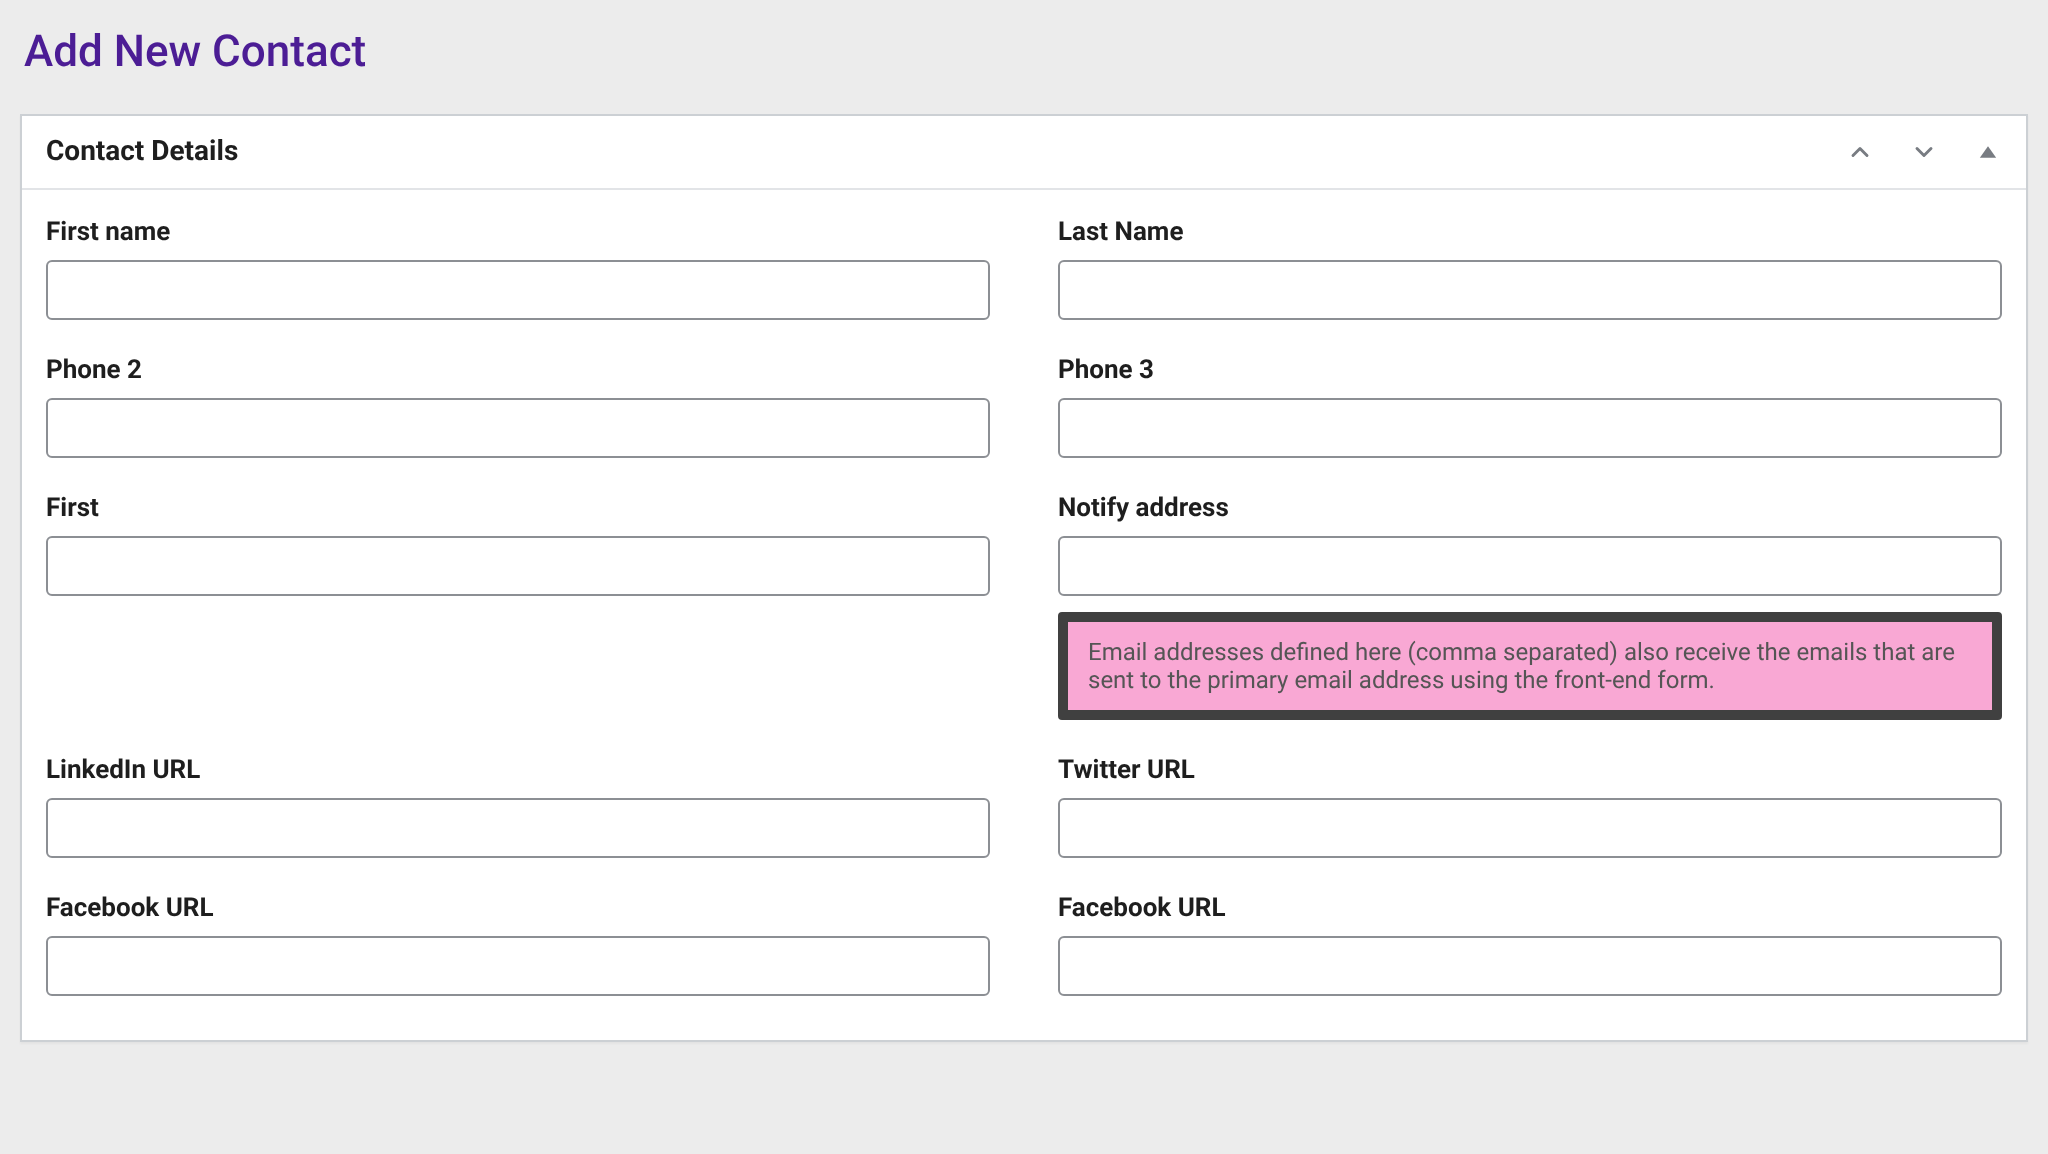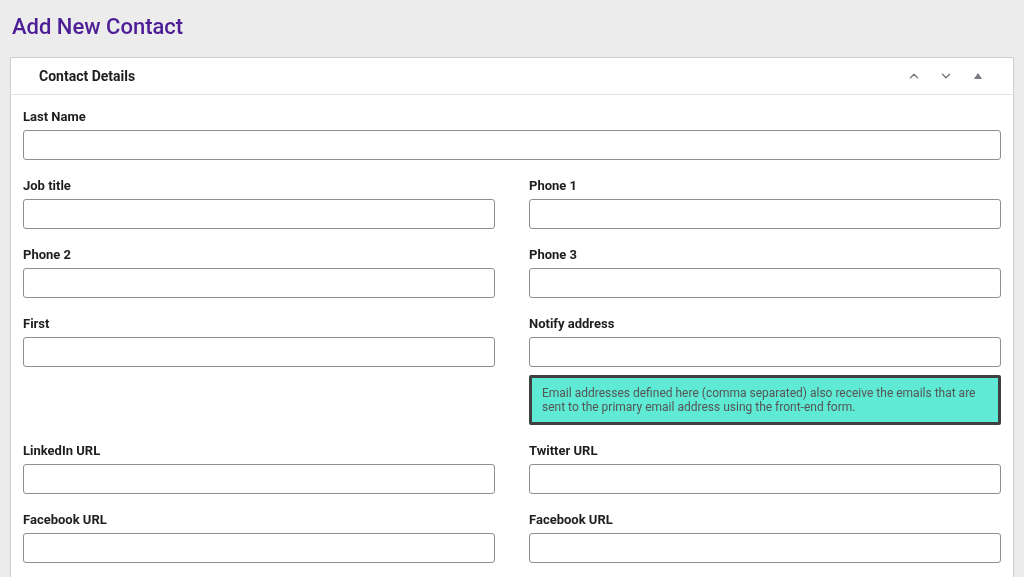--- a/index.html
+++ b/index.html
@@ -26,21 +26,21 @@
     .panel {
       background: #fff;
       border: 1px solid #ccd0d4;
       box-shadow: 0 1px 1px rgba(0,0,0,0.04);
     }
     .panel-header {
       display: flex;
       align-items: center;
       justify-content: space-between;
       border-bottom: 1px solid #e2e4e7;
-      padding: 10px 28px;
+      padding: 10px 12px;
     }
     .panel-title {
       font-weight: 700;
       font-size: 14px;
     }
     .panel-controls {
       display: flex;
       align-items: center;
       gap: 18px;
       color: #555;
@@ -81,22 +81,22 @@
       width: 100%;
       height: 30px;
       border: 1px solid #8c8f94;
       border-radius: 3px;
       padding: 4px 8px;
       font-size: 13px;
       background: #fff;
       outline: none;
     }
     .help-text {
-      background: #5eead4;
-      border: 3px solid #404040;
+      background: #f9a8d4;
+      border: 5px solid #404040;
       padding: 8px 10px;
       font-size: 12px;
       color: #555;
       margin-top: 8px;
       border-radius: 2px;
     }
     .row.extra-gap {
     }
   </style>
 </head>
@@ -124,35 +124,29 @@
               <polygon points="12 7 19 17 5 17"></polygon>
             </svg>
         </span>
       </div>
     </div>
 
     <div class="panel-body">
 
       <div class="row">
         <div class="col">
+          <label class="field-label">First name</label>
+          <input class="field-input" type="text" value="" style="">
+        </div>
+        <div class="col">
           <label class="field-label">Last Name</label>
           <input class="field-input" type="text" value="" style="">
         </div>
       </div>
 
-      <div class="row">
-        <div class="col">
-          <label class="field-label">Job title</label>
-          <input class="field-input" type="text" value="" style="">
-        </div>
-        <div class="col">
-          <label class="field-label">Phone 1</label>
-          <input class="field-input" type="text" value="" style="">
-        </div>
-      </div>
 
       <div class="row">
         <div class="col">
           <label class="field-label">Phone 2</label>
           <input class="field-input" type="text" value="" style="">
         </div>
         <div class="col">
           <label class="field-label">Phone 3</label>
           <input class="field-input" type="text" value="" style="">
         </div>

